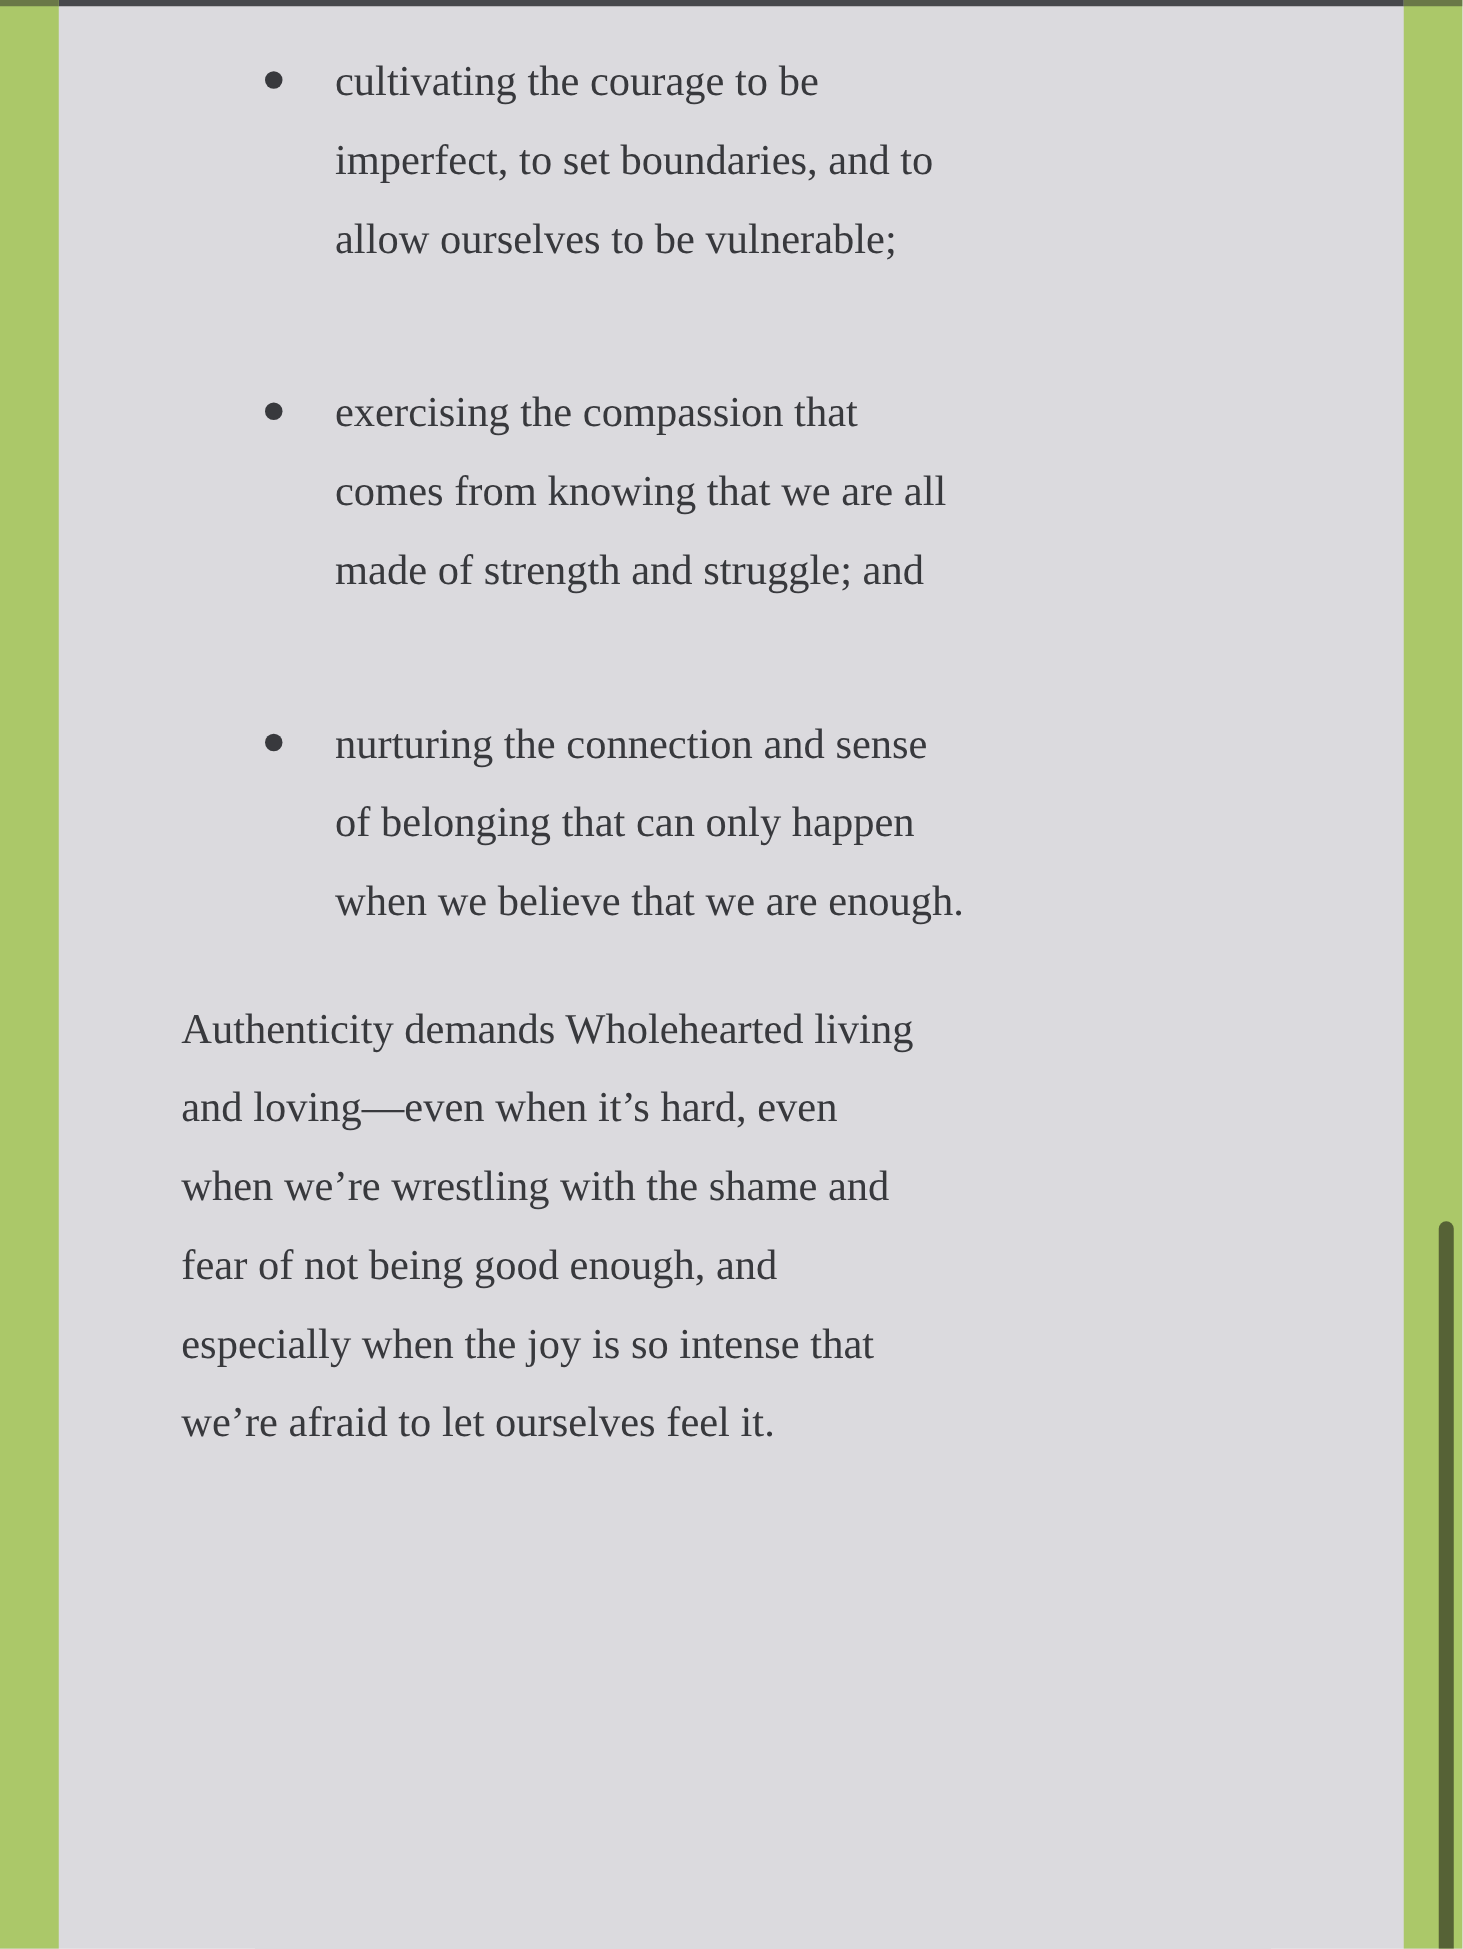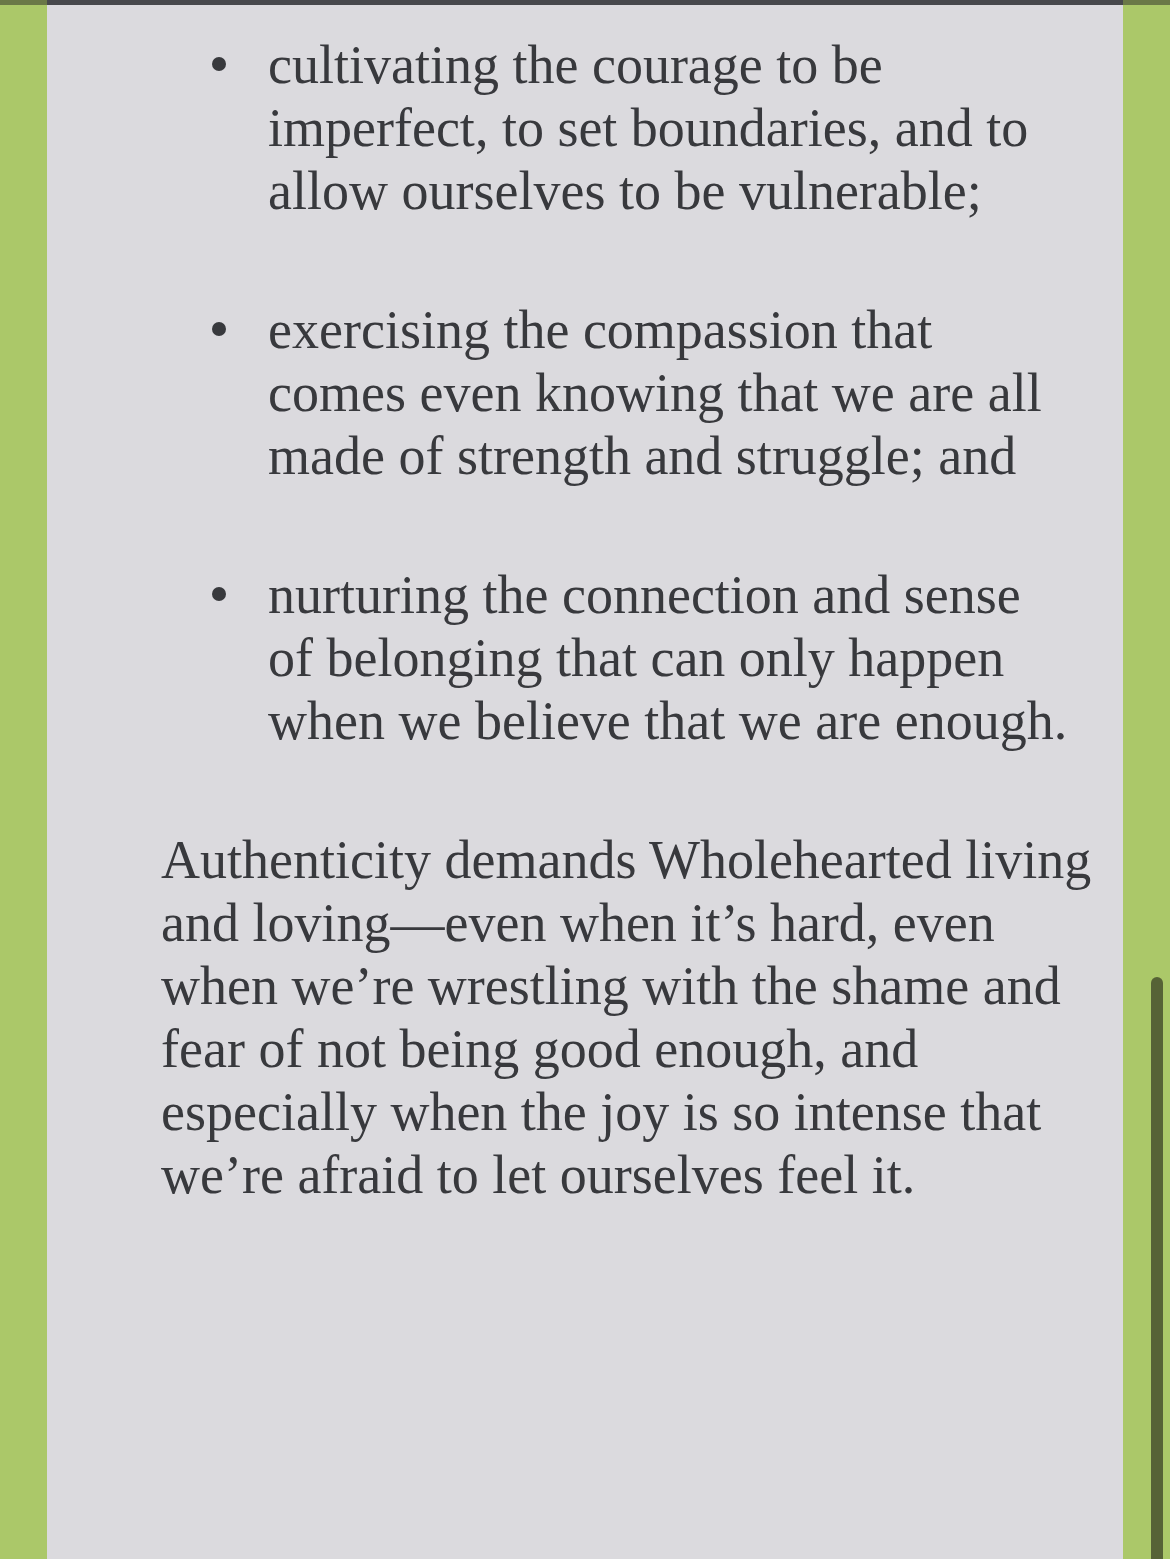--- a/index.html
+++ b/index.html
@@ -37,45 +37,45 @@
     position: absolute; top: 977px; right: 7px;
     width: 12px; height: 582px;
     background: var(--scrollbar-olive, #566236);
     border-radius: 7px 7px 0 0;
     z-index: 3;
   }
   .content {
     position: absolute; top: 0; left: 0; right: 0;
     box-sizing: border-box;
     padding: 34px 107px 0 145px;
-    font-size: 54px;
+    font-size: 34px;
     line-height: 63px;
     color: var(--text-dark, #38393d);
     z-index: 2;
   }
   .bullet-list { margin: 0 0 2px 0; padding: 0; }
   .bullet-item {
     display: flex;
     align-items: flex-start;
     margin: 0 0 76px 0;
   }
-  .bullet-item:last-child { margin-bottom: 76px; }
+  .bullet-item:last-child { margin-bottom: 39px; }
   .bullet-dot {
     flex: 0 0 auto;
     width: 14px; height: 14px;
     margin: 23px 0 0 67px;
     border-radius: 50%;
     background: var(--text-dark, #38393d);
   }
   .bullet-text {
     margin-left: 42px;
     white-space: pre;
   }
   .paragraph {
-    margin: 16px;
+    margin: 0;
     white-space: pre;
   }
   .paragraph + .paragraph { margin-top: 47px; }
 </style>
 </head>
 <body>
 
 <div class="screen">
 
   <div class="margin-strip left"></div>
@@ -92,21 +92,21 @@
       <div class="bullet-item">
         <span class="bullet-dot"></span>
         <span class="bullet-text">cultivating the courage to be
 imperfect, to set boundaries, and to
 allow ourselves to be vulnerable;</span>
       </div>
 
       <div class="bullet-item">
         <span class="bullet-dot"></span>
         <span class="bullet-text">exercising the compassion that
-comes even knowing that we are all
+comes from knowing that we are all
 made of strength and struggle; and</span>
       </div>
 
       <div class="bullet-item">
         <span class="bullet-dot"></span>
         <span class="bullet-text">nurturing the connection and sense
 of belonging that can only happen
 when we believe that we are enough.</span>
       </div>
 

